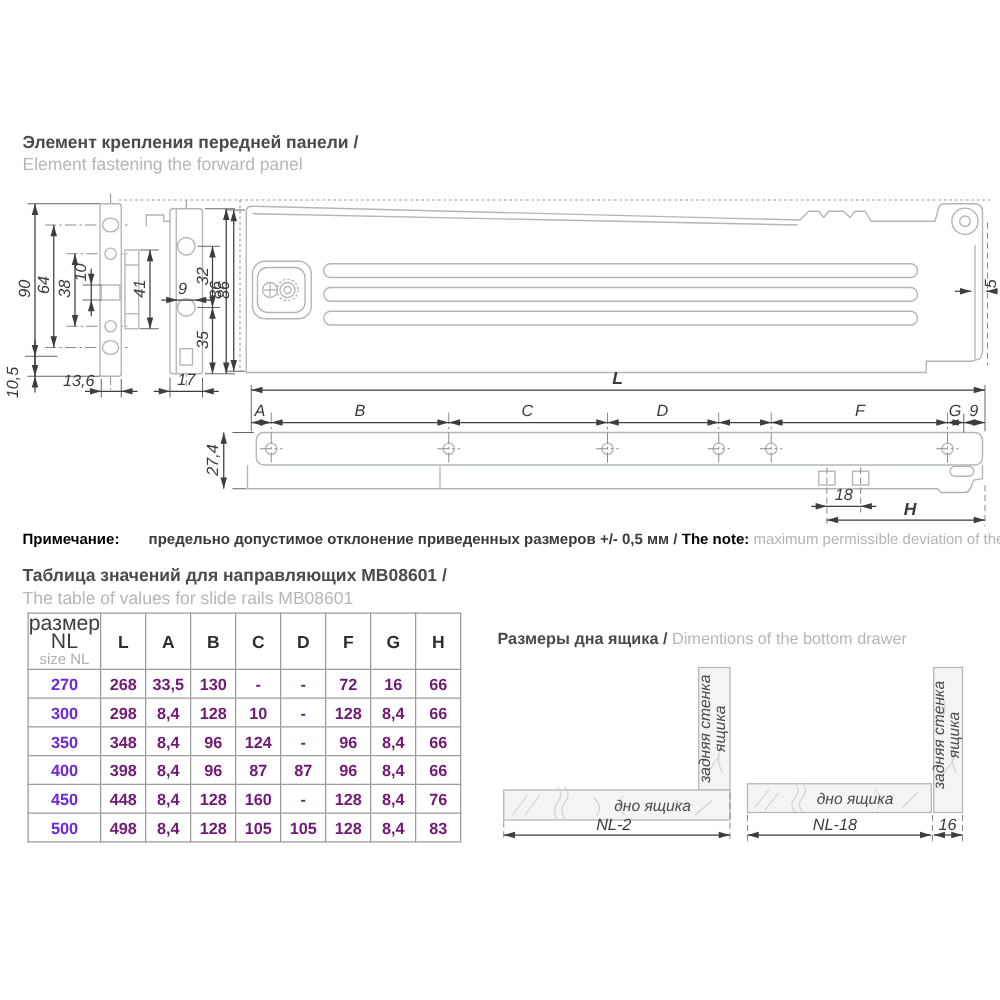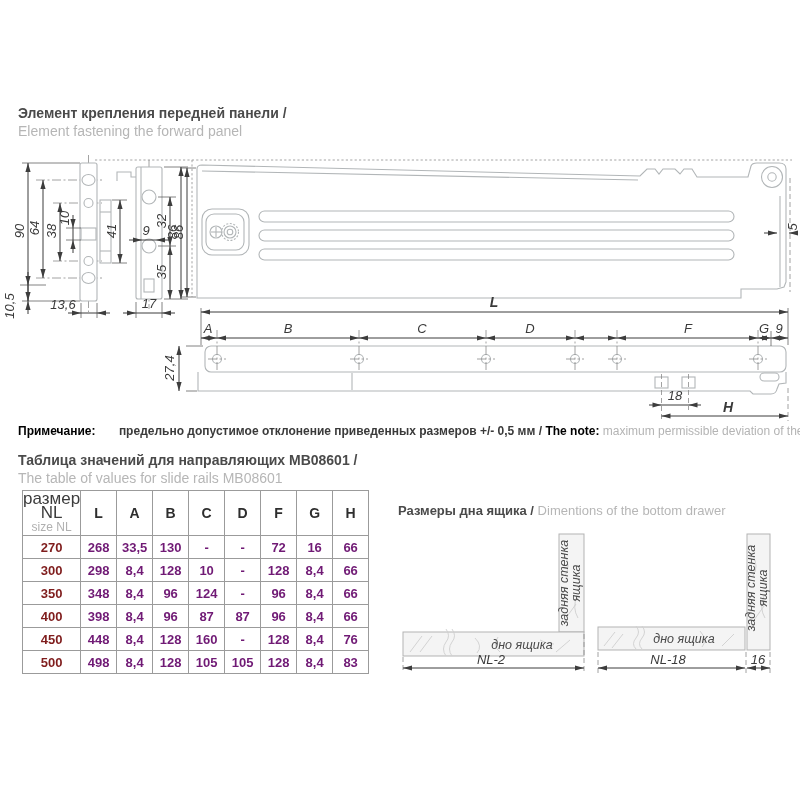--- a/index.html
+++ b/index.html
@@ -15,21 +15,21 @@
   .tbl-title{left:18px;top:452px;}
   .boards-title{left:398px;top:503px;font-size:13px;white-space:nowrap;}
   .boards-title .ru{font-weight:bold;color:#4a4a4a;}
   .boards-title .en{color:#b6b6b6;}
   table.vals{position:absolute;left:22px;top:490px;border-collapse:collapse;table-layout:fixed;}
   table.vals td,table.vals th{border:1px solid #9b9b9b;text-align:center;vertical-align:middle;padding:0;}
   th.c0{width:57px;height:44px;font-weight:normal;}
   th.cl{width:35px;font-size:14px;font-weight:bold;color:#2e2e2e;}
   .c0 .l1,.c0 .l2{font-size:17px;color:#3c3c3c;line-height:14px;}
   .c0 .l3{font-size:12px;color:#b0b0b0;line-height:14px;}
-  td.size{height:22px;font-size:13px;font-weight:bold;color:#7f1d1d;}
+  td.size{height:22px;font-size:13px;font-weight:bold;color:#6d28d9;}
   td.val{font-size:13px;font-weight:bold;color:#701a75;}
   
   .part{stroke:#b2b6b8;fill:#fff;stroke-width:1.1;}
   .partn{stroke:#b2b6b8;fill:none;stroke-width:1.1;}
   .board{stroke:#b3b3b3;fill:#f4f4f4;stroke-width:1;}
   .grain{stroke:#cfcfcf;fill:none;stroke-width:0.9;}
   .dim{stroke:#3d3d3d;stroke-width:1;fill:none;}
   .ext{stroke:#5a5a5a;stroke-width:0.75;fill:none;}
   .dsh{stroke:#8a8a8a;stroke-width:0.8;fill:none;stroke-dasharray:5 3;}
   .cl-ddot{stroke:#8c8c8c;stroke-width:0.8;fill:none;stroke-dasharray:9 2.5 2 2.5;}

